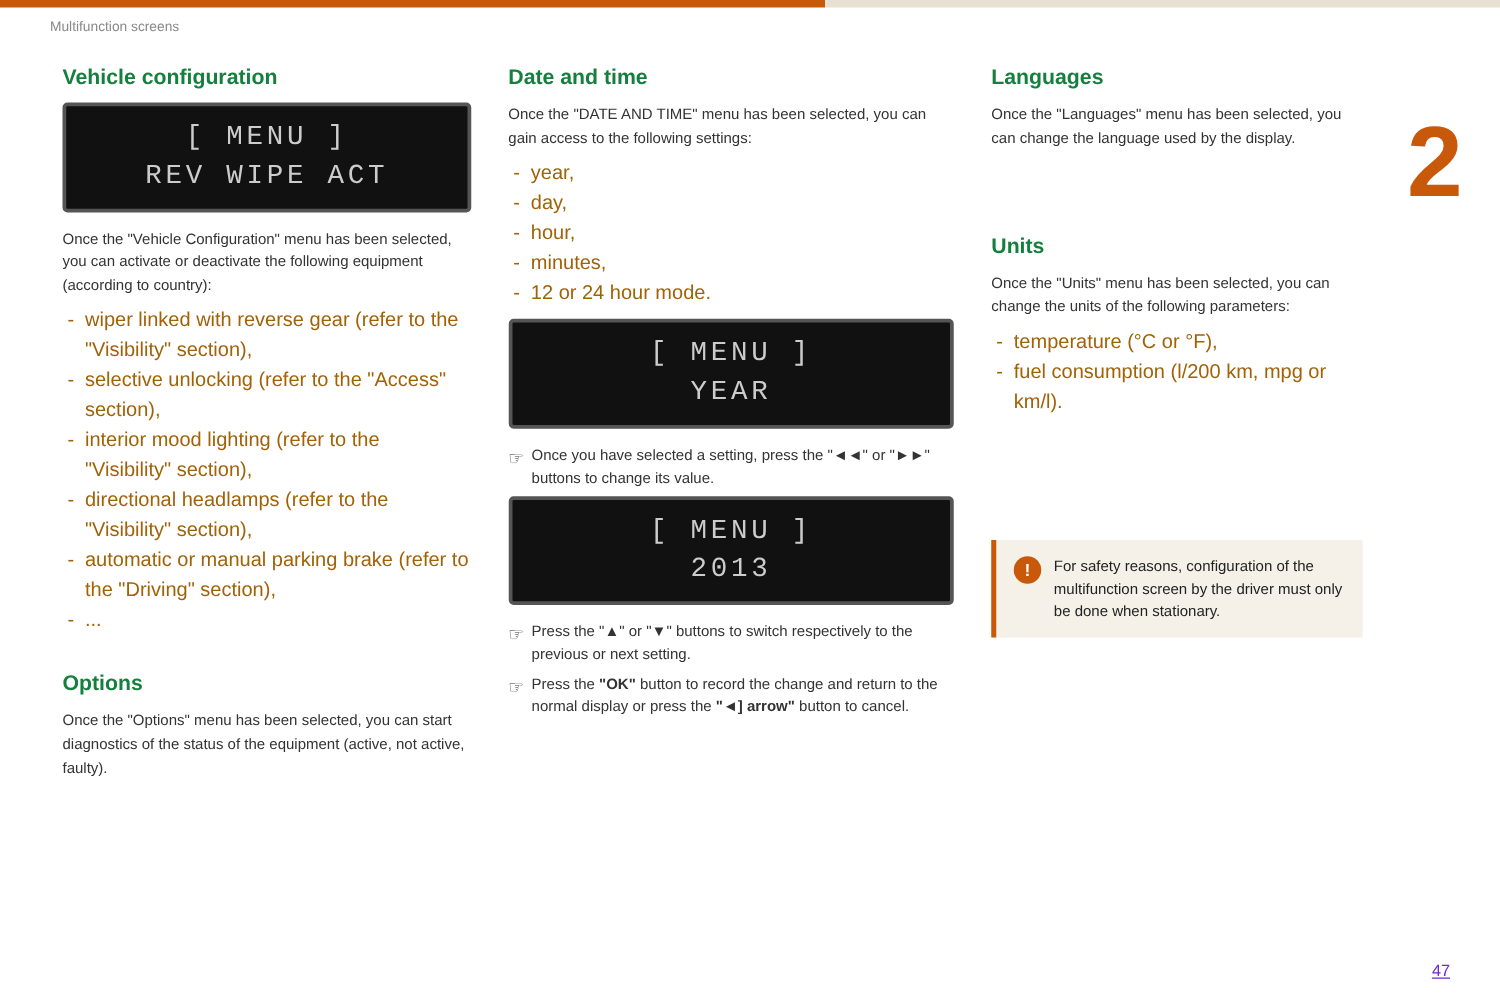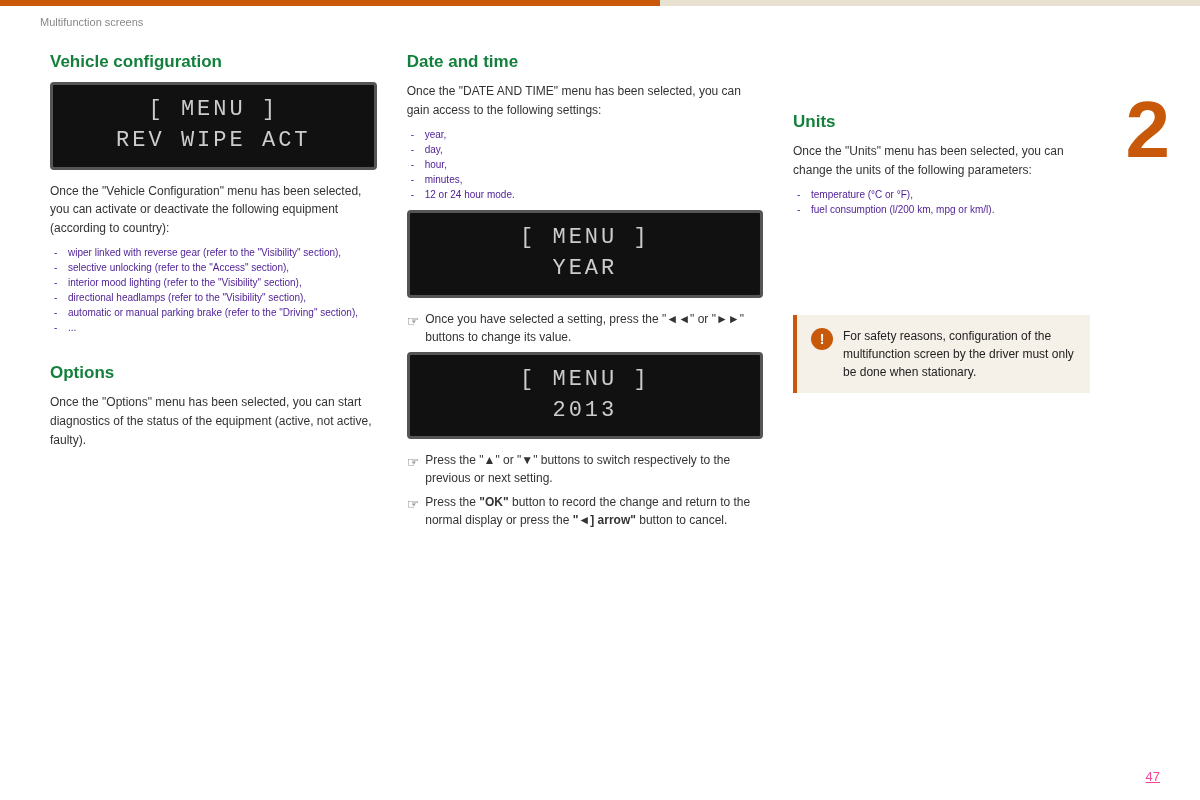--- a/index.html
+++ b/index.html
@@ -92,23 +92,23 @@
       margin-bottom: 8px;
     }
 
     
     .bullet-list {
       list-style: none;
       padding: 0;
       margin: 4px 0 8px 0;
     }
     .bullet-list li {
-      font-size: 10px;
+      font-size: 16px;
       line-height: 1.5;
-      color: #4c1d95;
+      color: #a16207;
       padding-left: 18px;
       position: relative;
     }
     .bullet-list li::before {
       content: '-';
       position: absolute;
       left: 4px;
     }
 
     
@@ -153,21 +153,21 @@
       flex-shrink: 0;
       margin-top: 1px;
     }
 
     
     .page-number {
       position: absolute;
       bottom: 16px;
       right: 40px;
       font-size: 13px;
-      color: #ec4899;
+      color: #6d28d9;
       text-decoration: underline;
     }
 
     
     .section-gap {
       height: 20px;
     }
   </style>
 </head>
 <body>
@@ -250,20 +250,24 @@
         <span>
           Press the <strong>"OK"</strong> button to record the change and return to the normal display or press the <strong>"◄] arrow"</strong> button to cancel.
         </span>
       </div>
     </div>
 
   </div>
 
   <div class="col col-right">
 
+    <div>
+      <div class="section-title">Languages</div>
+      <div class="body-text">Once the "Languages" menu has been selected, you can change the language used by the display.</div>
+    </div>
 
     <div style="height: 60px;"></div>
 
     <div>
       <div class="section-title">Units</div>
       <div class="body-text">Once the "Units" menu has been selected, you can change the units of the following parameters:</div>
       <ul class="bullet-list">
         <li>temperature (°C or °F),</li>
         <li>fuel consumption (l/200 km, mpg or km/l).</li>
       </ul>

